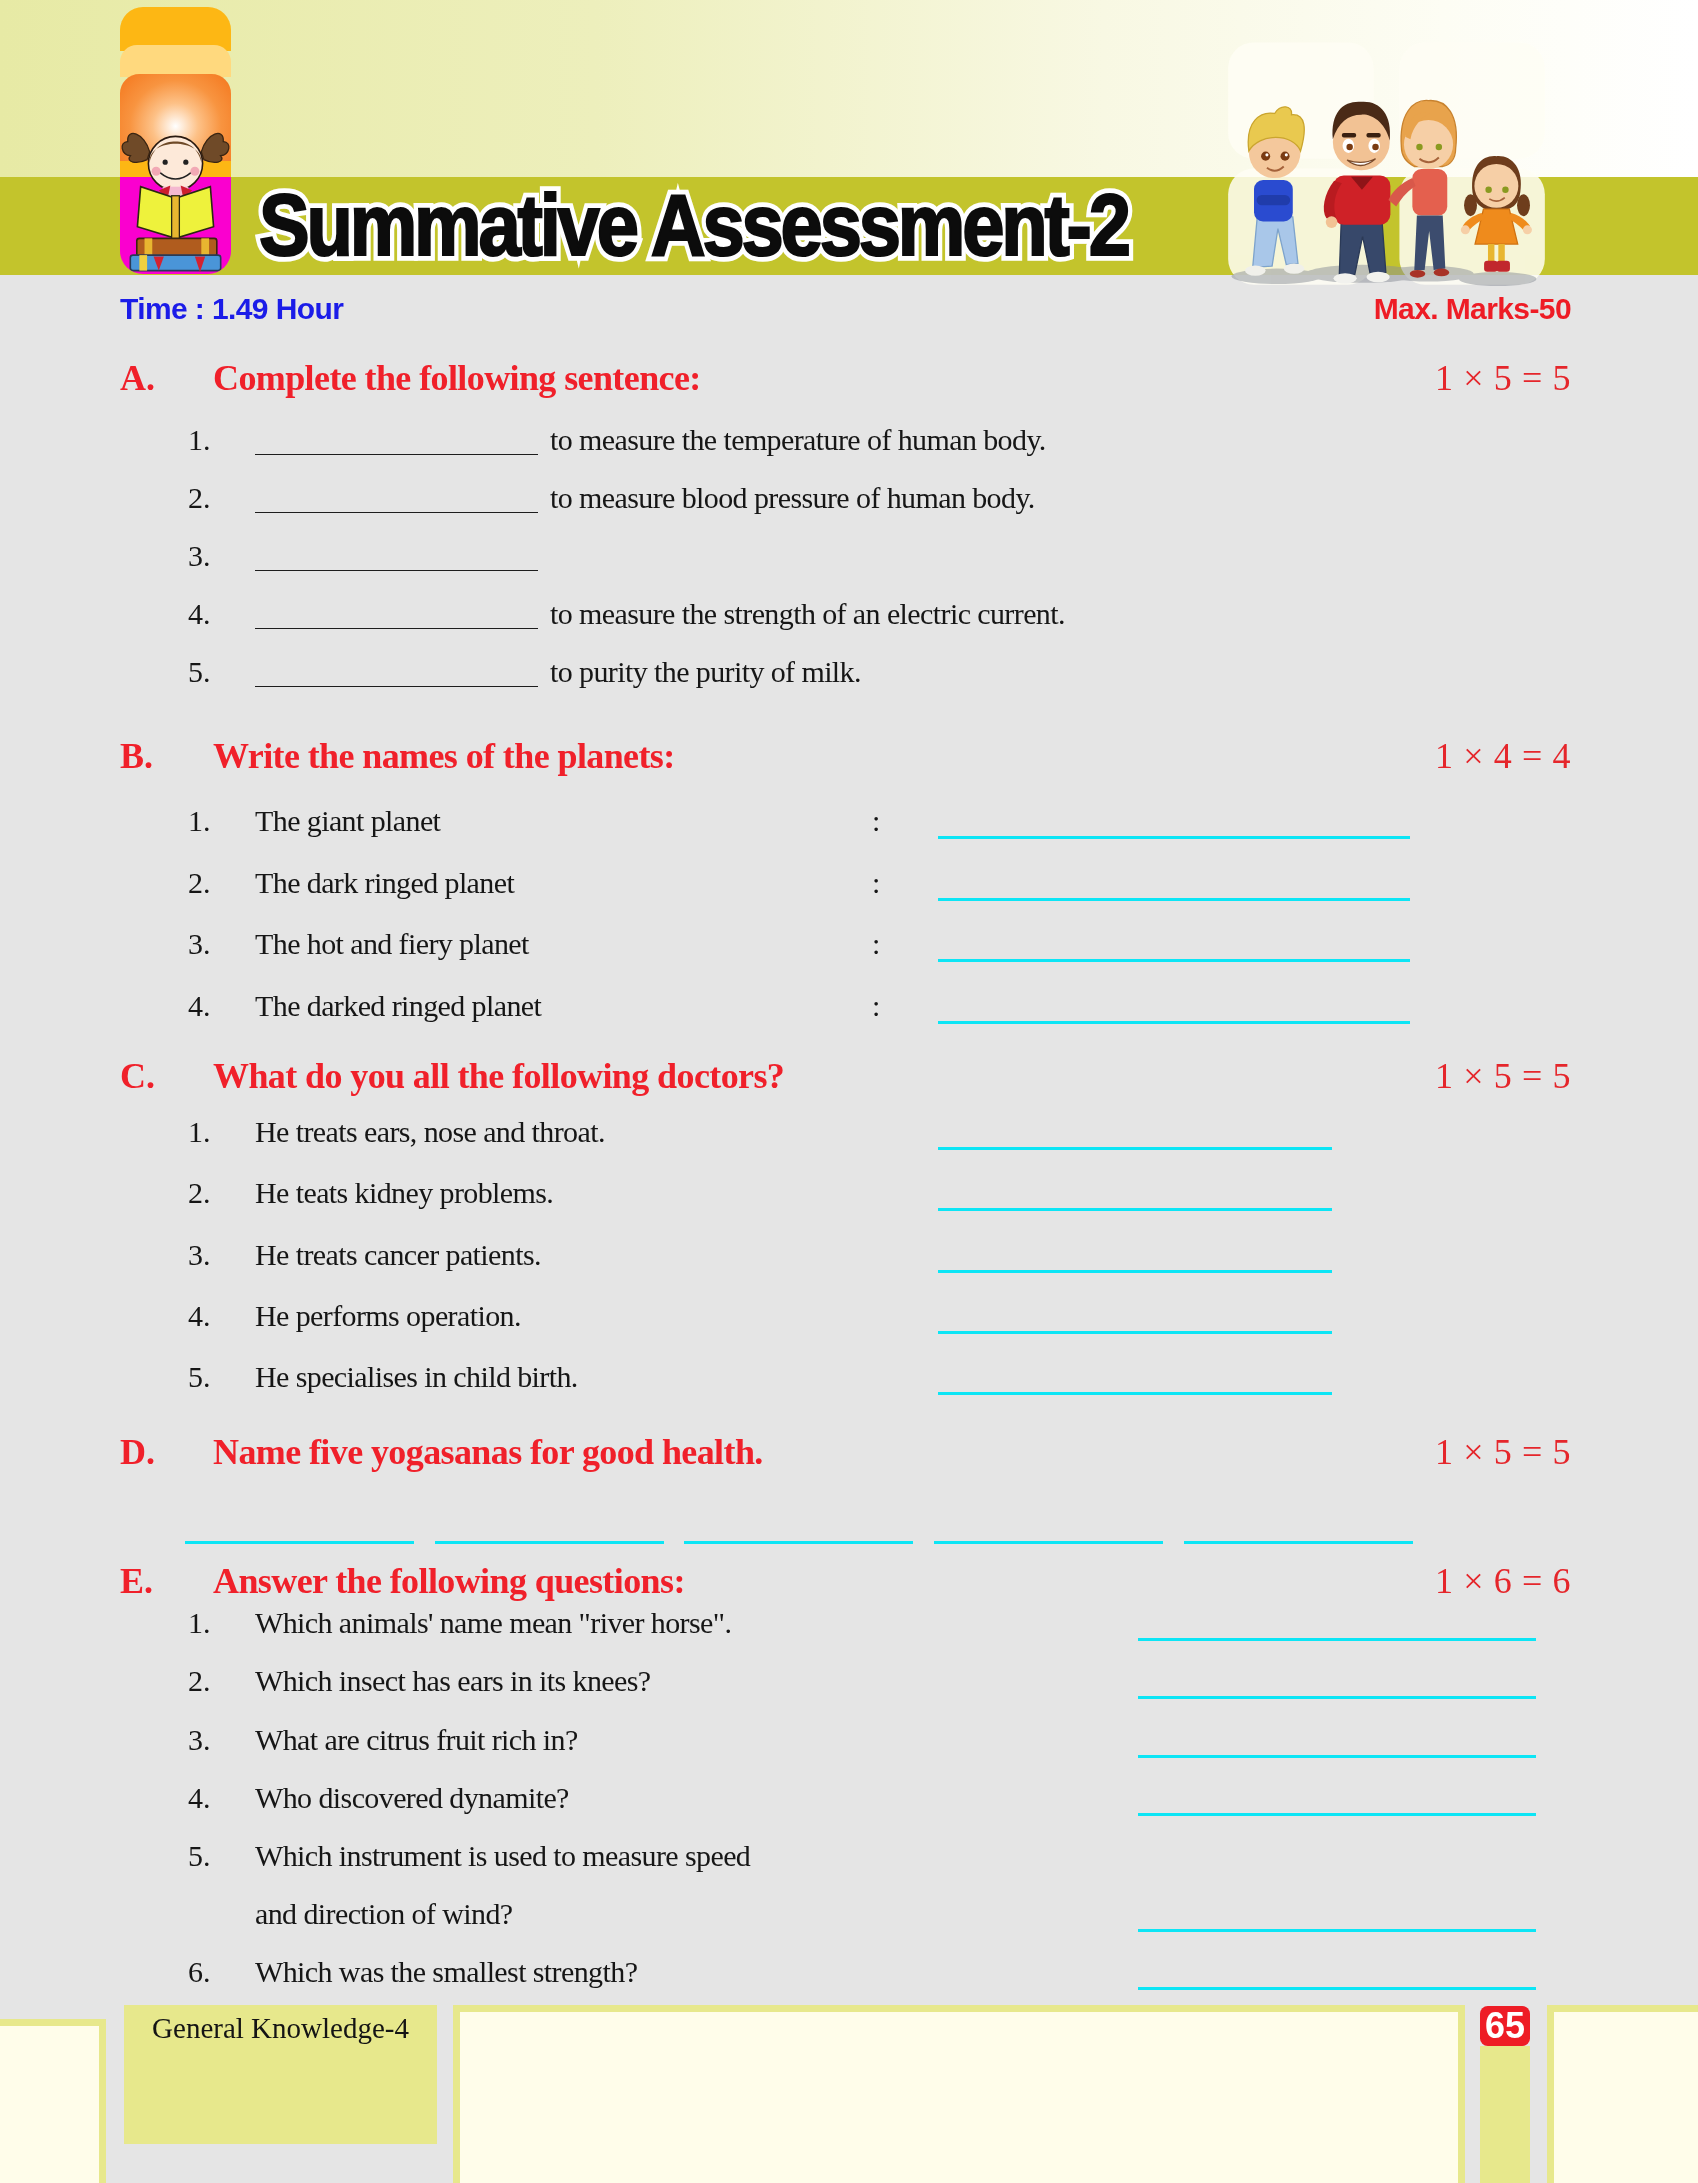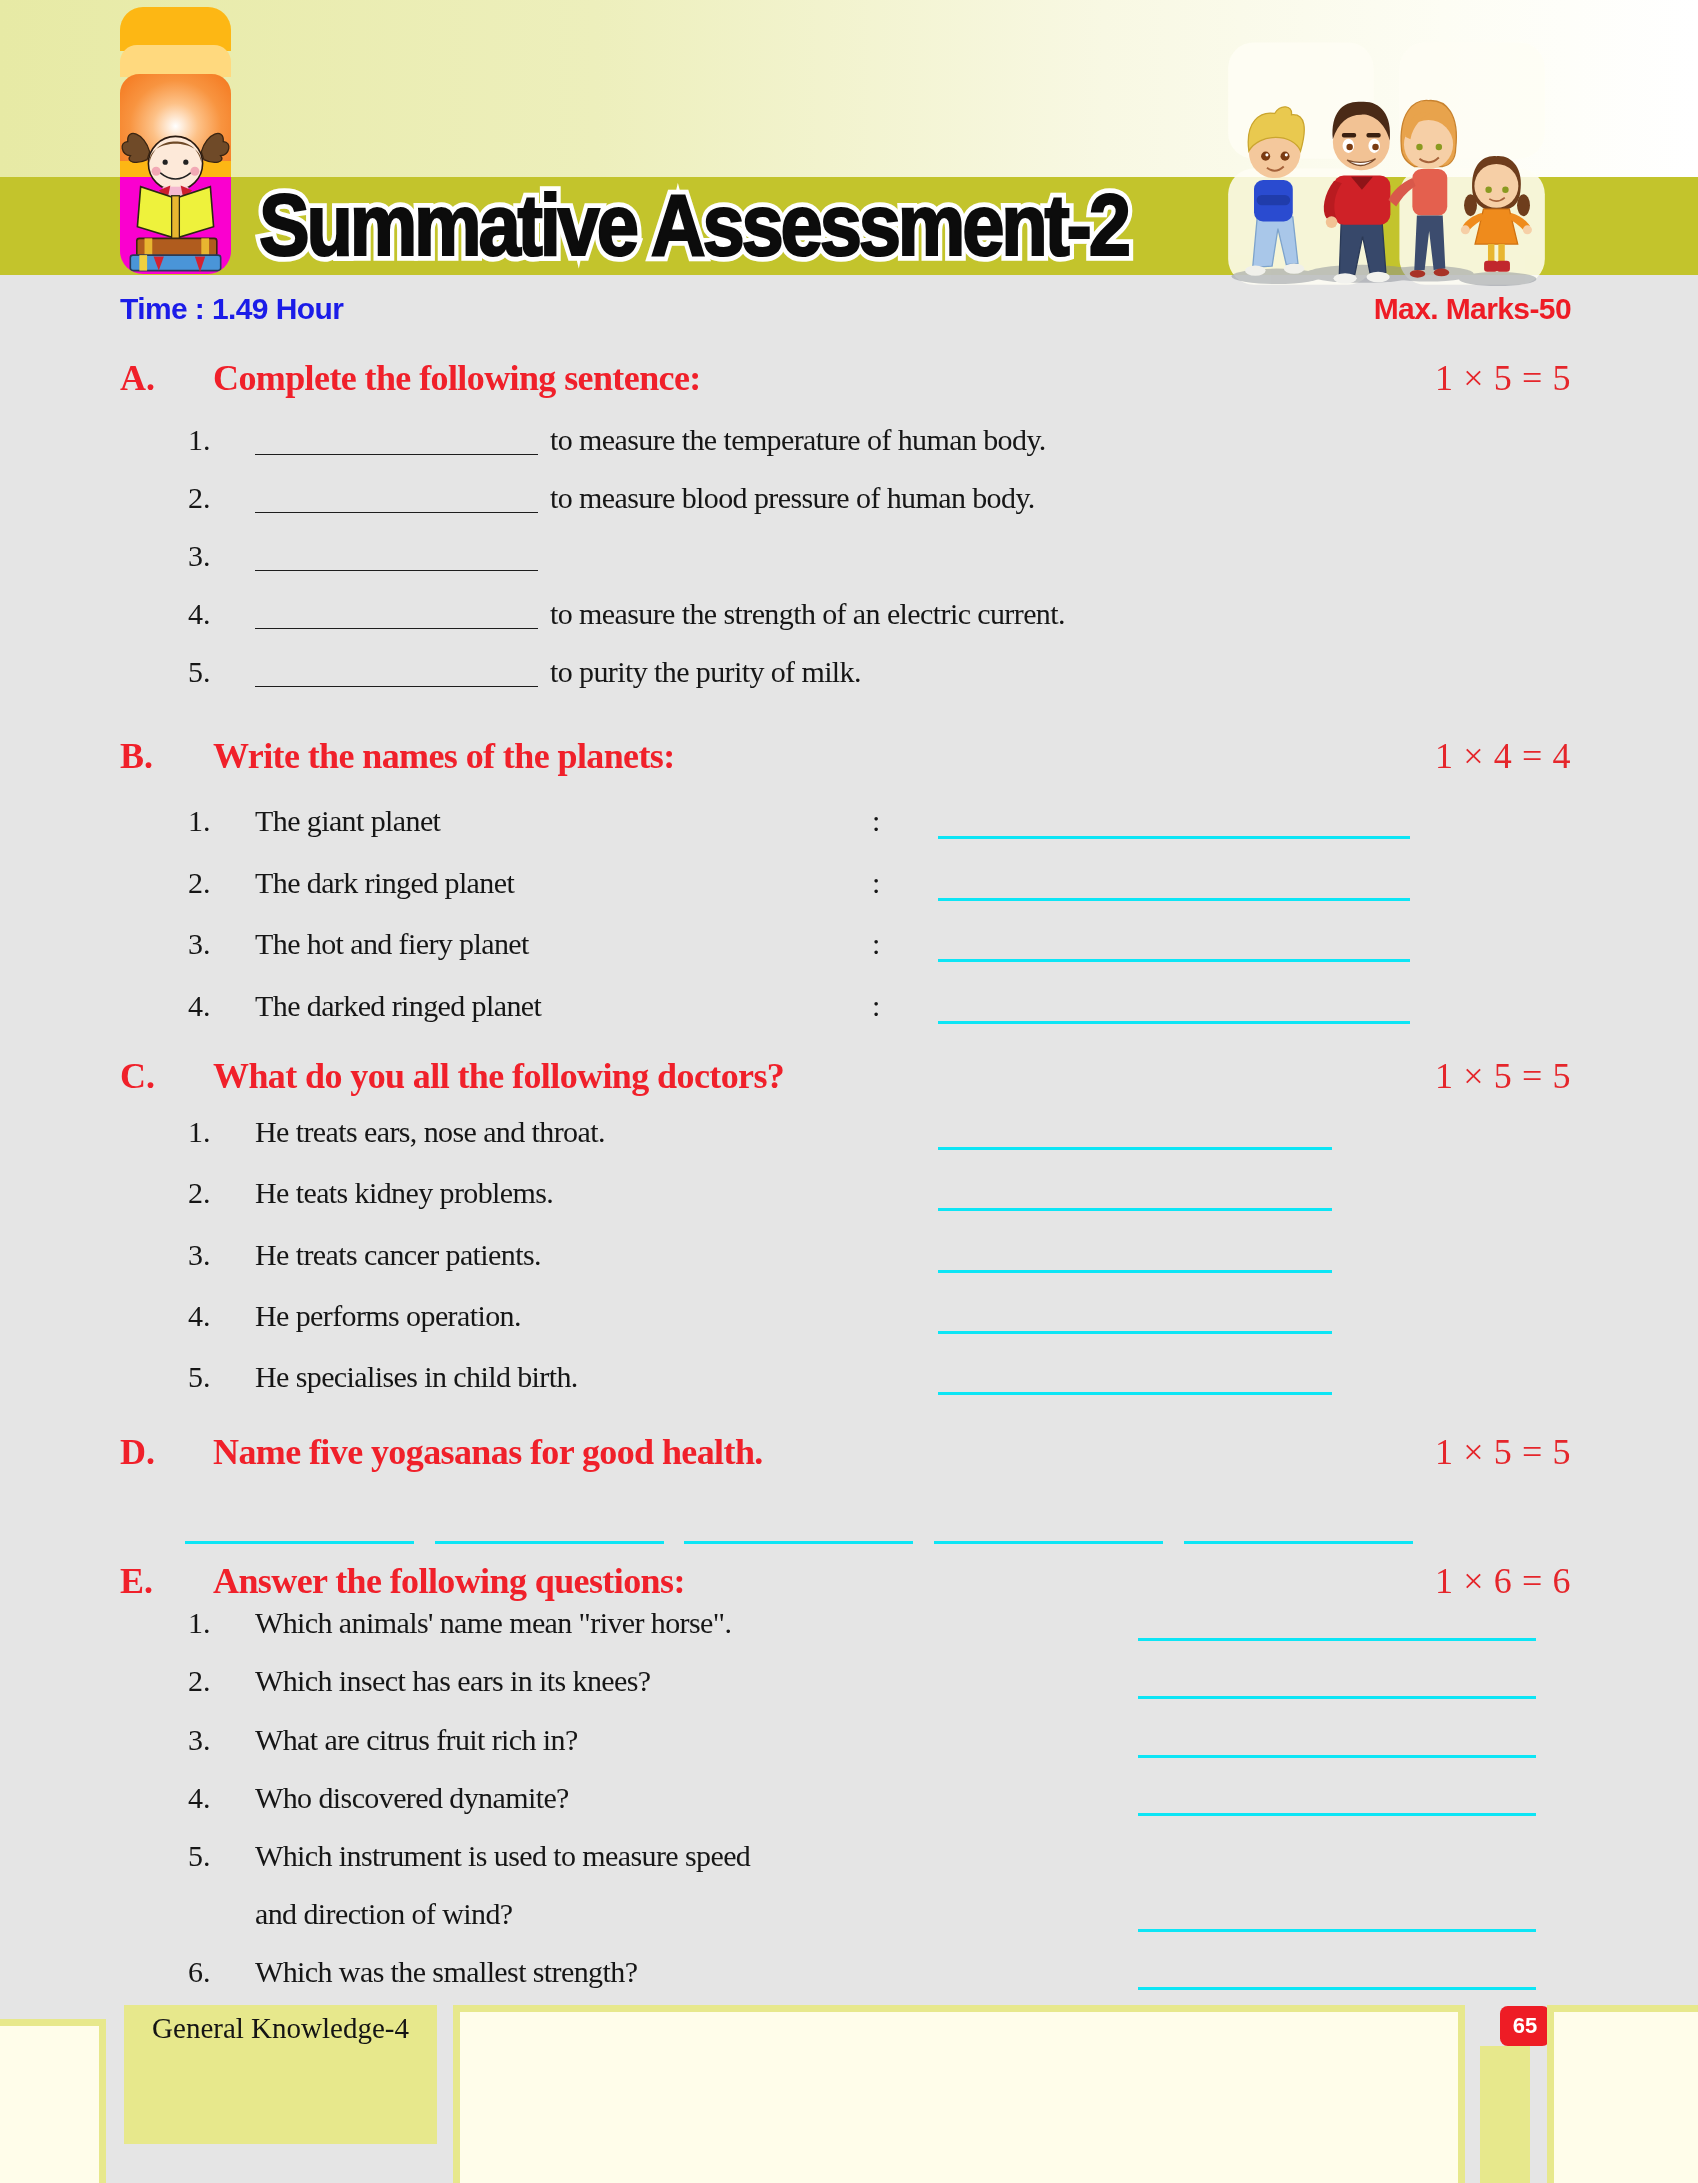--- a/index.html
+++ b/index.html
@@ -55,22 +55,22 @@
   .dseg{position:absolute;top:41px;width:229px;height:2.6px;background:#0ce5f5;}
   
   .footer{position:absolute;left:0;top:2005px;width:1698px;height:178px;}
   .f-leftbox{position:absolute;left:0;top:14.2px;width:106px;height:164px;box-sizing:border-box;
     border-top:7.8px solid #e7e88c;border-right:7.8px solid #e7e88c;background:#fffdea;}
   .f-gk{position:absolute;left:124px;top:0;width:313px;height:139px;background:#e7e88c;
     text-align:center;font-size:29px;color:#141414;padding-top:6.5px;box-sizing:border-box;}
   .f-mid{position:absolute;left:453px;top:0;width:1012px;height:178px;box-sizing:border-box;
     border:7.8px solid #e7e88c;border-bottom:none;background:#fffdea;}
   .f-65{position:absolute;left:1480px;top:1.3px;width:50px;height:40px;background:#ee1c25;border-radius:7.8px;
-    color:#ffffff;font-family:"Liberation Sans", sans-serif;font-weight:700;font-size:22px;
-    text-align:center;line-height:40px;margin-left:20px;}
+    color:#ffffff;font-family:"Liberation Sans", sans-serif;font-weight:700;font-size:36px;
+    text-align:center;line-height:40px;}
   .f-ycol{position:absolute;left:1480px;top:41px;width:50px;height:137px;background:#e7e88c;}
   .f-right{position:absolute;left:1547px;top:0;width:151px;height:178px;box-sizing:border-box;
     border-top:7.8px solid #e7e88c;border-left:7.8px solid #e7e88c;background:#fffdea;}
 </style>
 </head>
 <body>
 
 <div class="page">
 
   <div class="top-area"></div>

